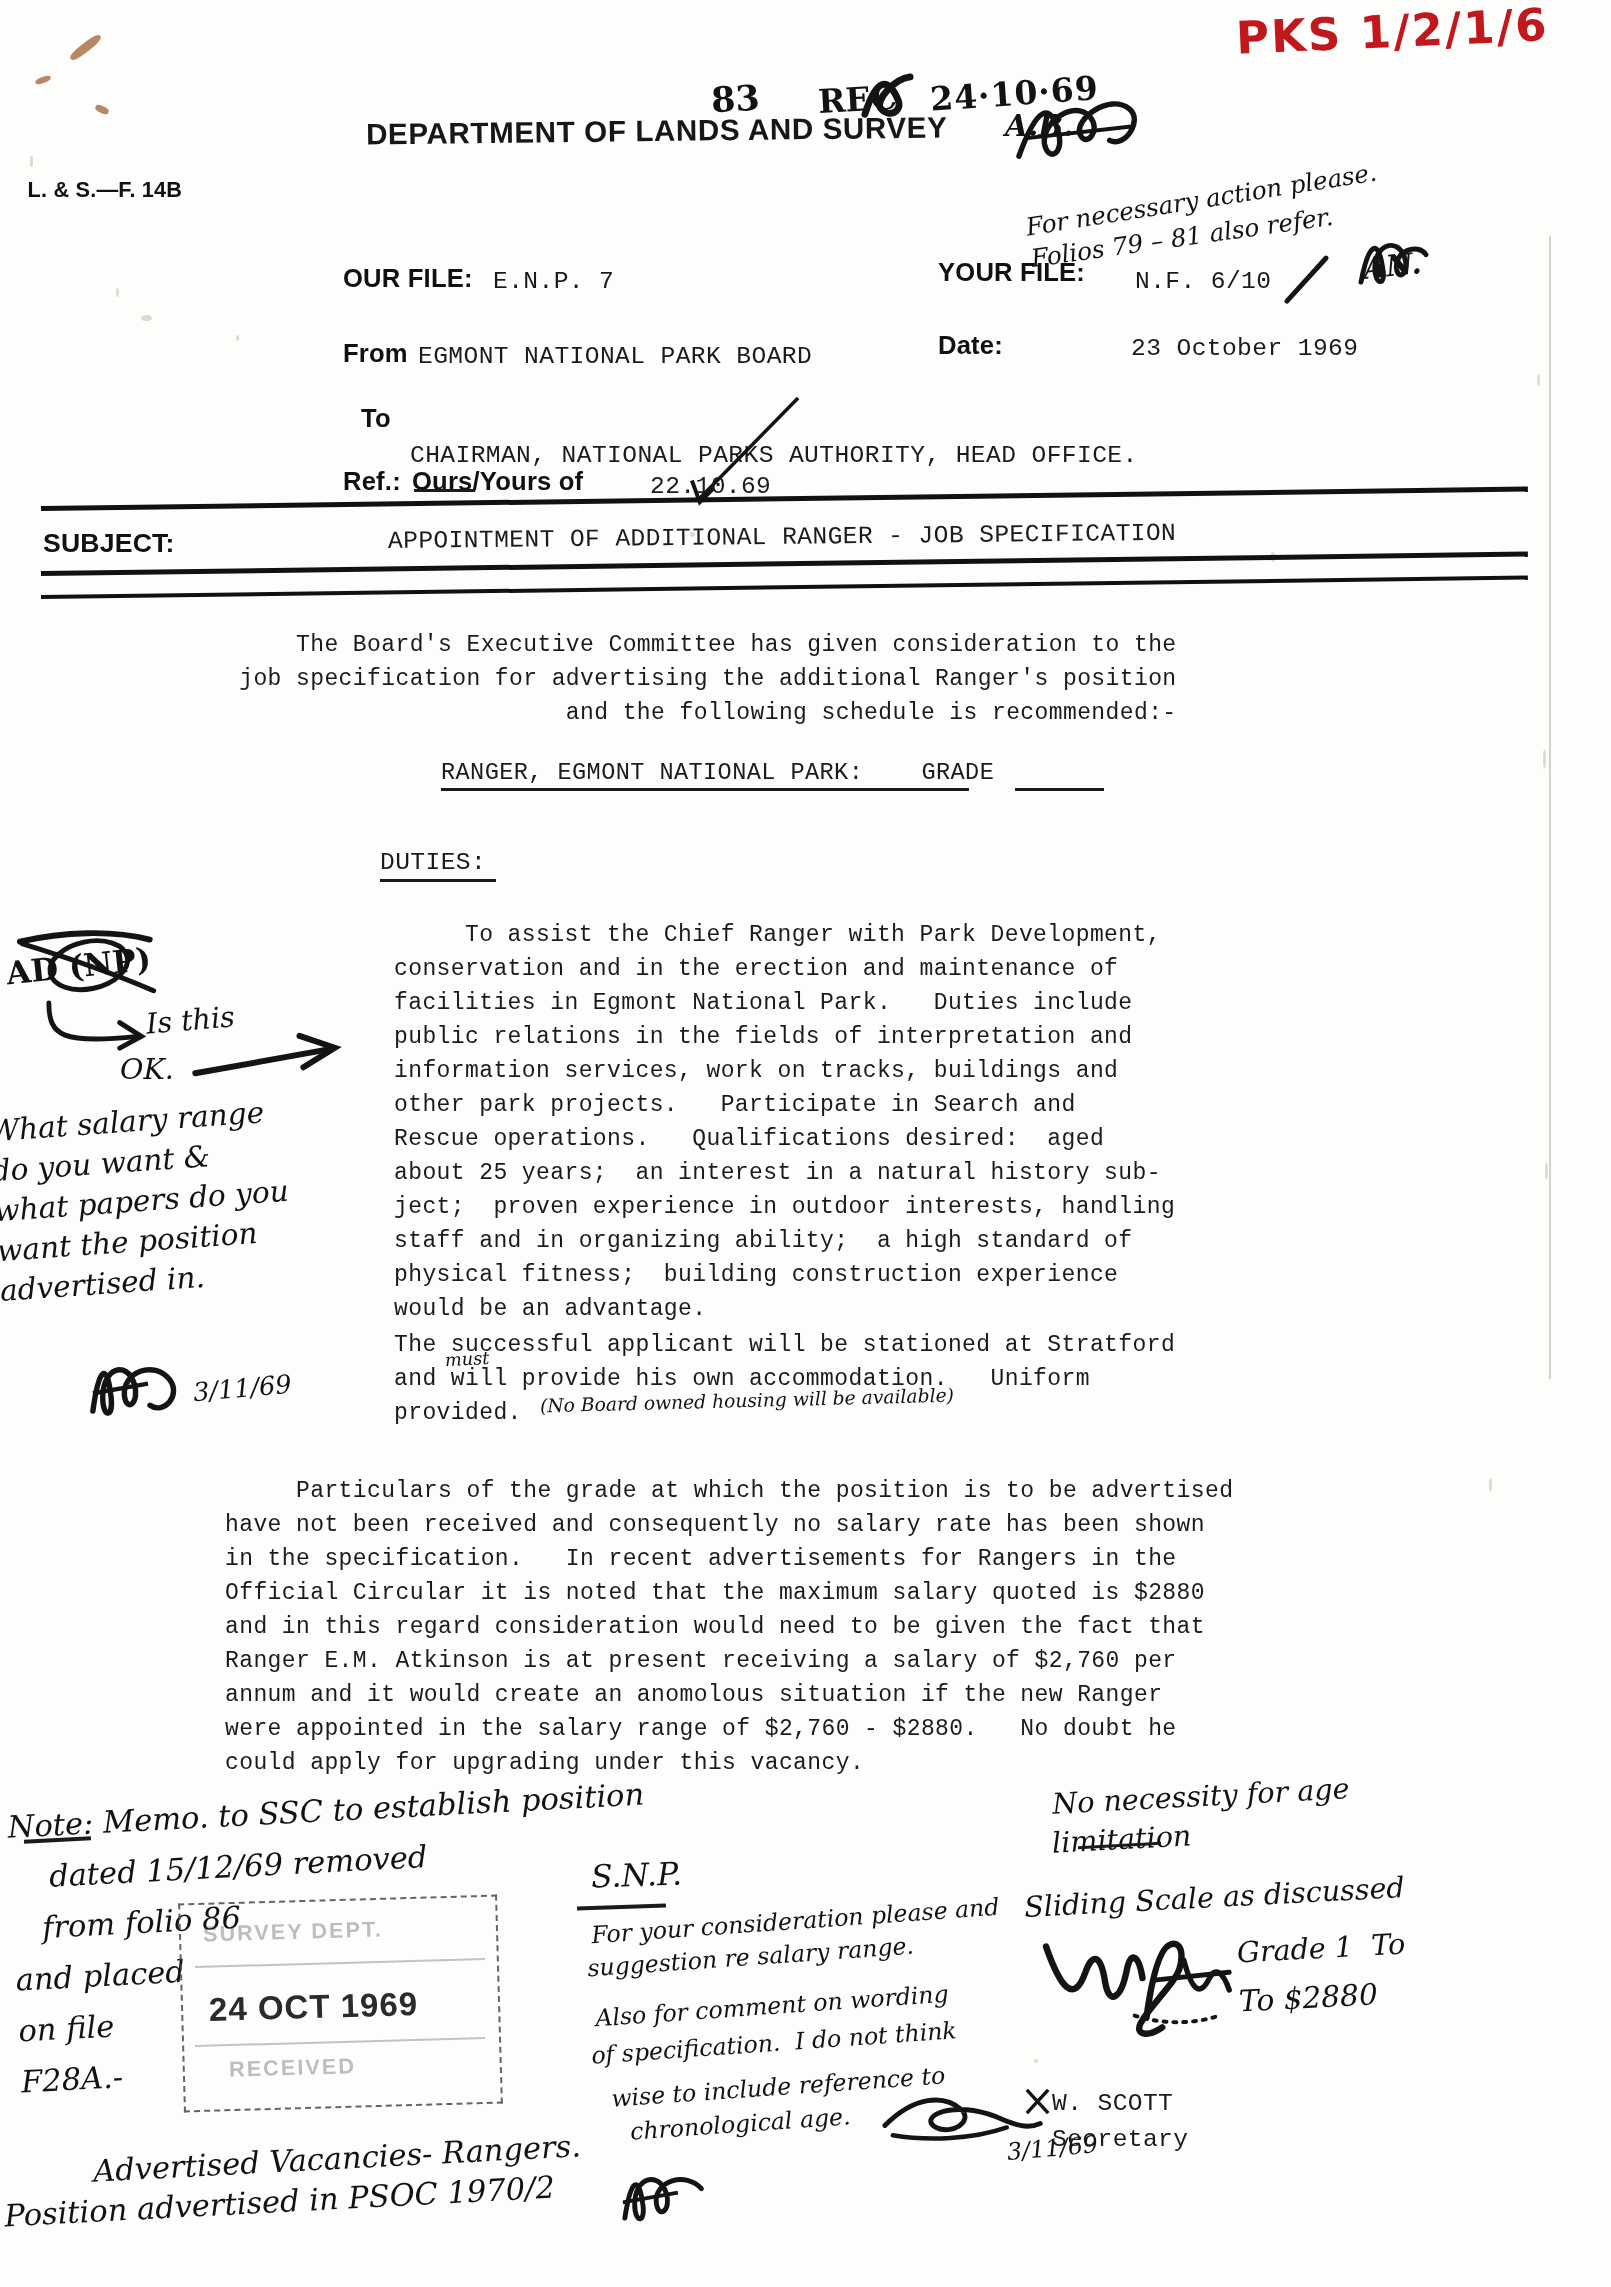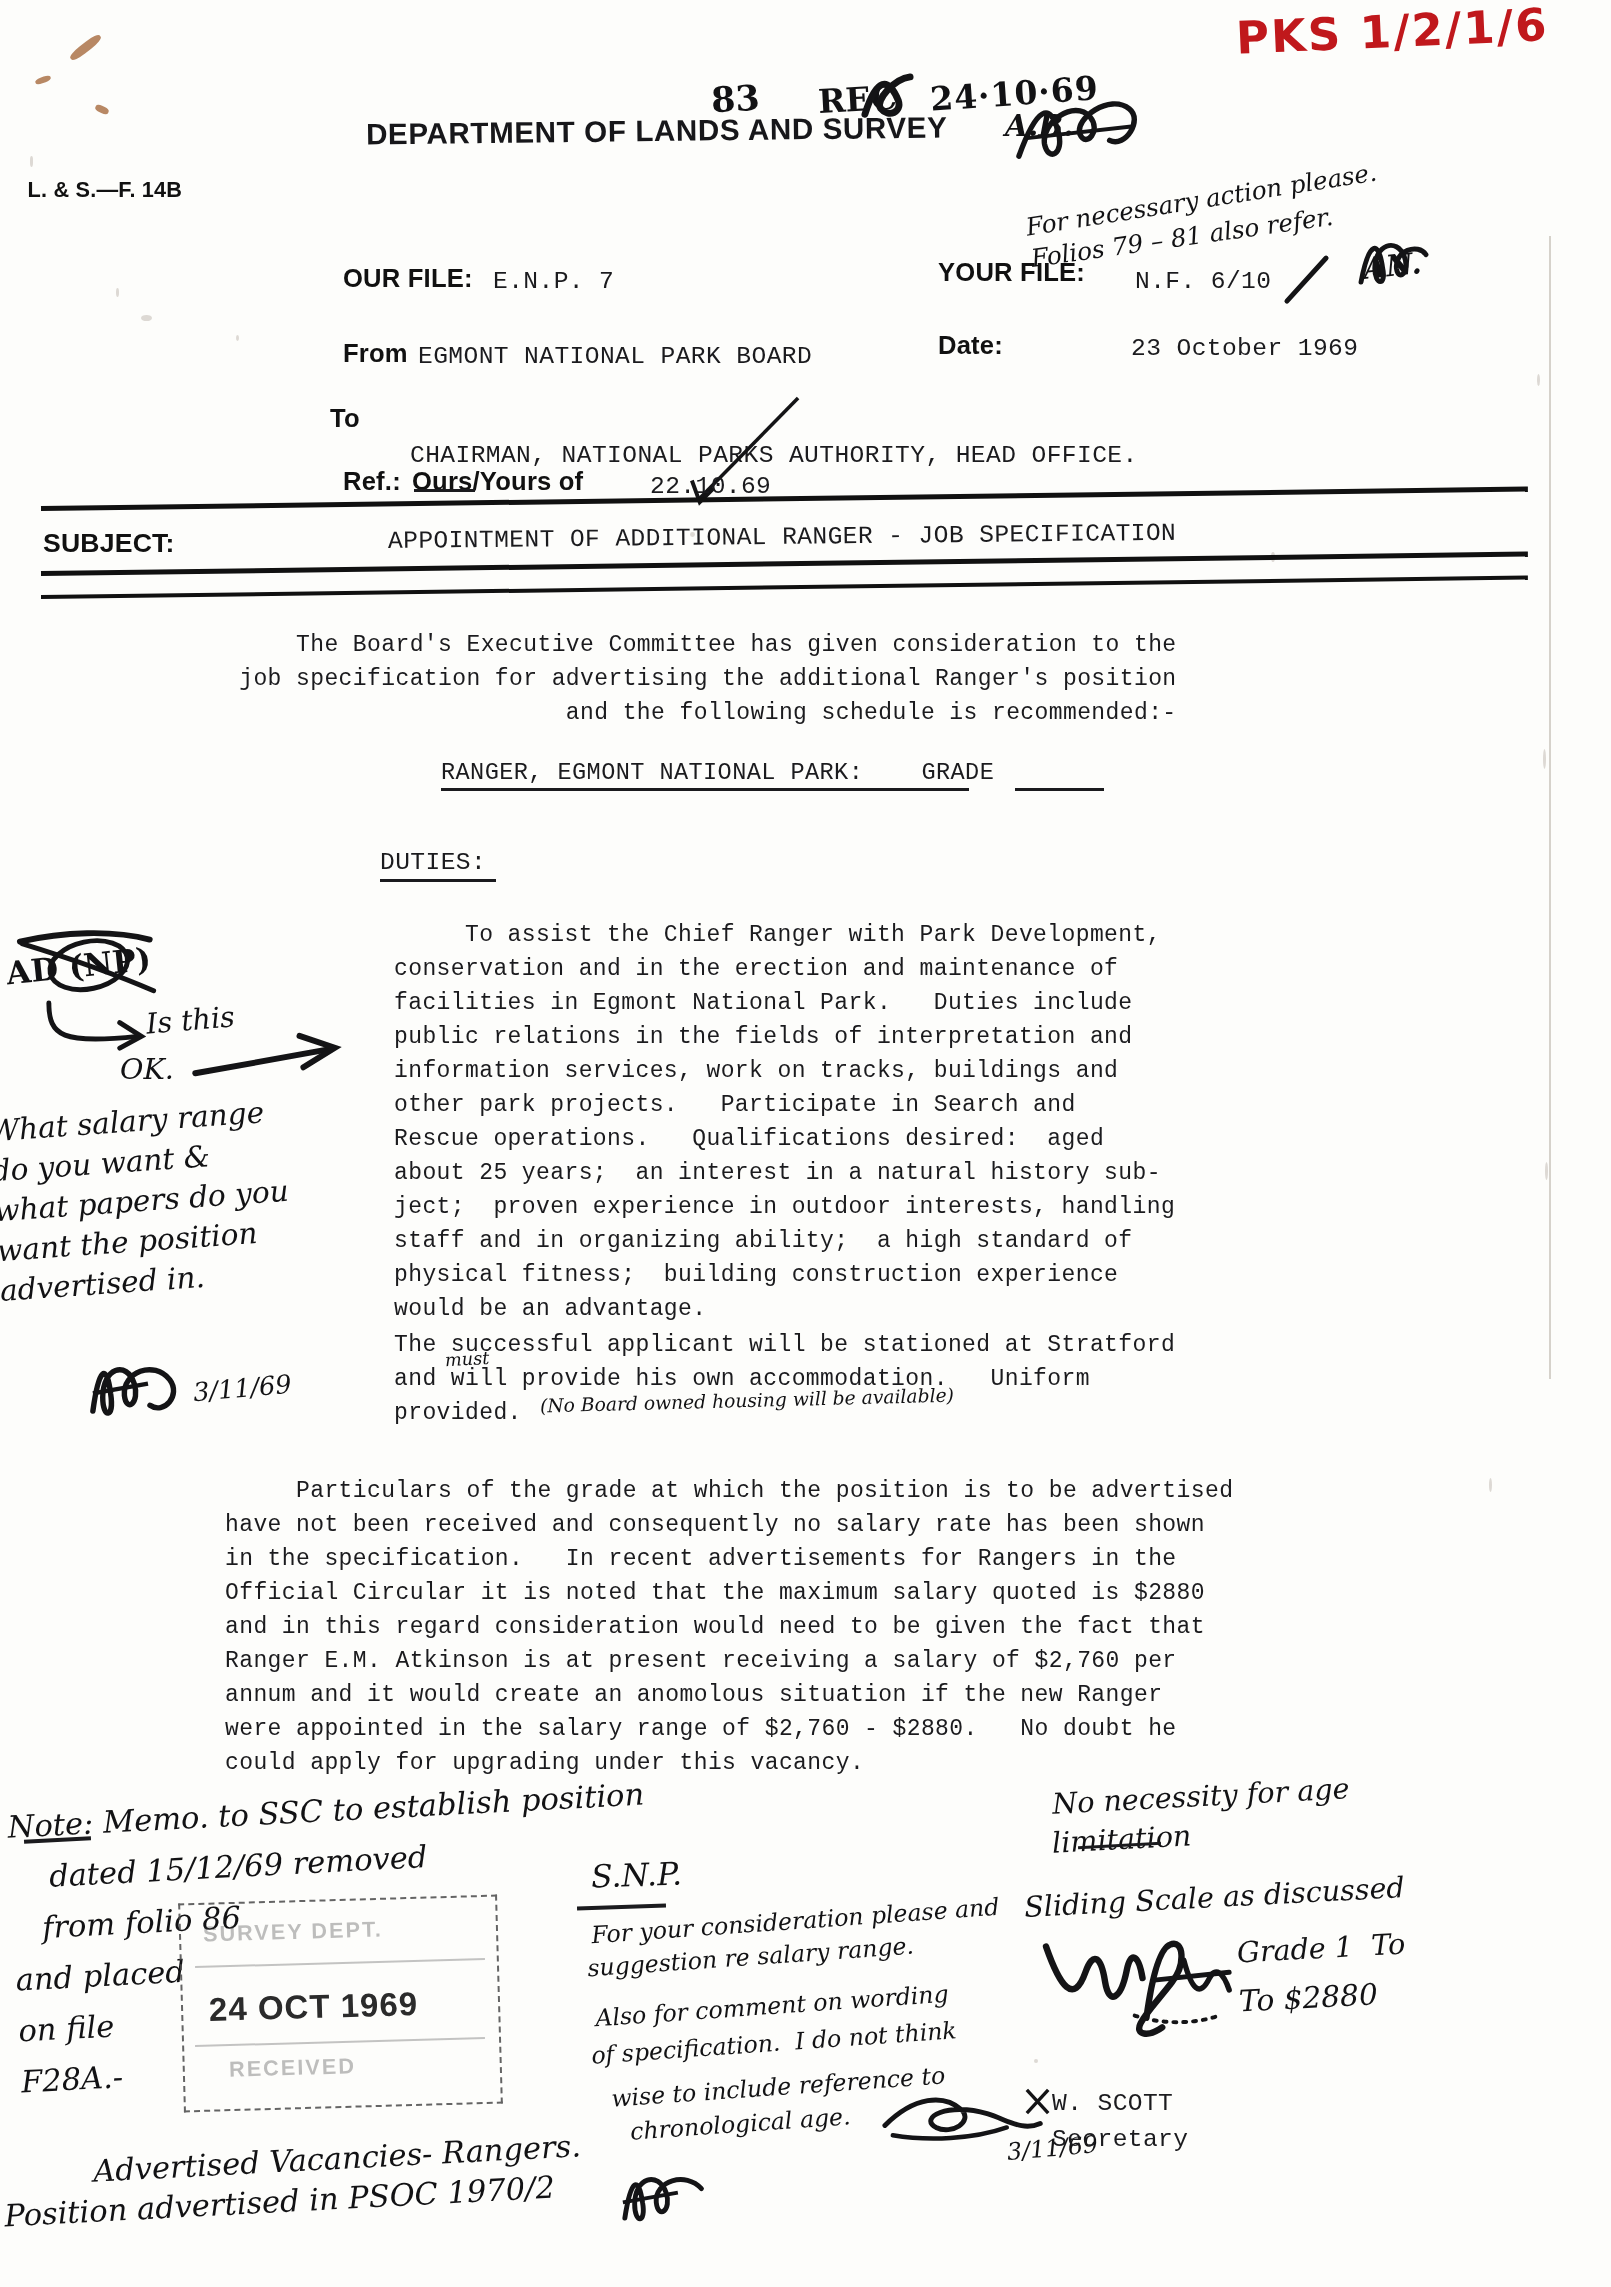--- a/index.html
+++ b/index.html
@@ -169,21 +169,21 @@
   <svg class="sig" style="left:1283px;top:254px;" width="49" height="55" viewBox="0 0 50 56">
     <path d="M4,48 L44,4" stroke="#141416" stroke-width="5" fill="none" stroke-linecap="round"></path>
   </svg>
 
   <div class="formlabel" style="left:343px;top:339px;font-size:25.6px;">From</div>
   <div class="typed" style="left:418px;top:343px;font-size:24.6px;">EGMONT NATIONAL PARK BOARD</div>
 
   <div class="formlabel" style="left:938px;top:331px;font-size:25.6px;">Date:</div>
   <div class="typed" style="left:1131px;top:335px;font-size:24.6px;">23 October 1969</div>
 
-  <div class="formlabel" style="left:330px;top:404px;font-size:25.6px;">To</div>
+  <div class="formlabel" style="left:361px;top:404px;font-size:25.6px;">To</div>
   <div class="typed" style="left:410px;top:406px;font-size:24.6px;margin-top:36px;">CHAIRMAN, NATIONAL PARKS AUTHORITY, HEAD OFFICE.</div>
 
   <svg class="sig" style="left:680px;top:394px;" width="128" height="118" viewBox="0 0 130 120">
     <path d="M120,4 L20,106" stroke="#141416" stroke-width="3.6" fill="none"></path>
     <path d="M12,88 L20,110 L34,96" stroke="#141416" stroke-width="4" fill="none"></path>
   </svg>
 
   <div class="formlabel" style="left:343px;top:467px;font-size:25.6px;">Ref.:</div>
   <div class="formlabel" style="left:412px;top:467px;font-size:25.6px;">Ours/Yours of</div>
   <div class="under" style="left:414px;top:489px;width:61px;height:3px;"></div>

